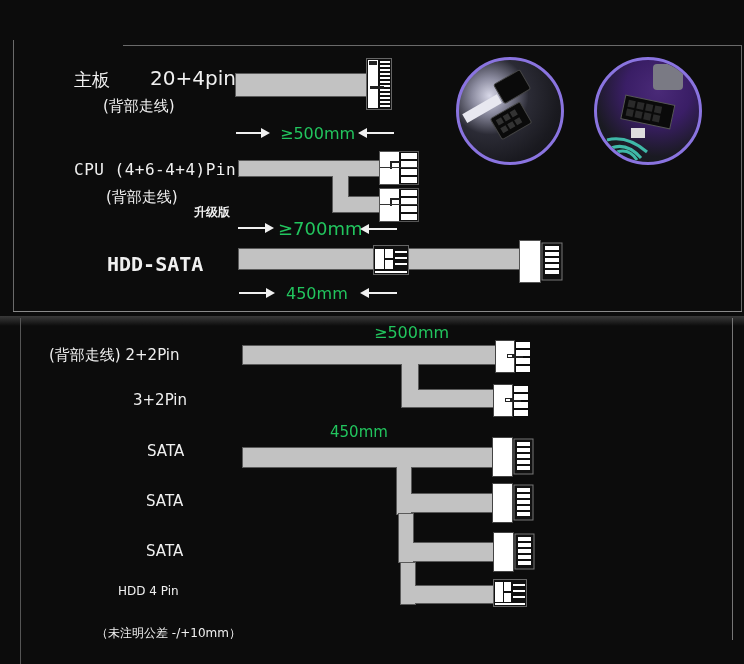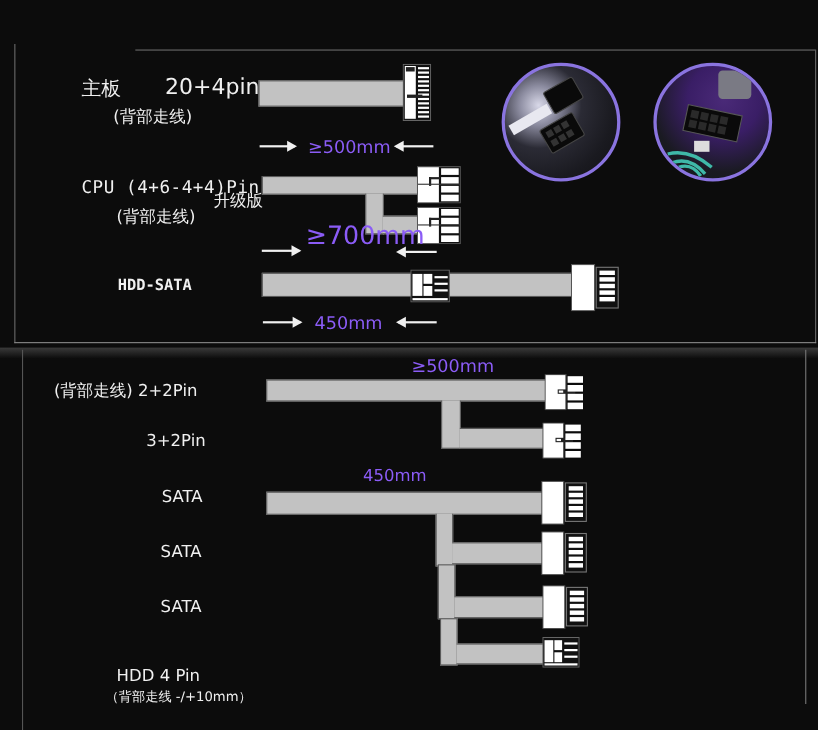--- a/index.html
+++ b/index.html
@@ -2,21 +2,21 @@
 <html><head>
 <meta charset="utf-8">
 <style>
   html,body{margin:0;padding:0;}
   body{width:744px;height:664px;background:#0c0c0c;position:relative;overflow:hidden;font-family:"DejaVu Sans","Liberation Sans",sans-serif;color:#f2f2f2;}
   .abs{position:absolute;}
   .line{position:absolute;background:#6a6a6a;}
   .lbl{position:absolute;white-space:nowrap;color:#f0f0f0;text-align:center;}
   .cable{position:absolute;background:#c2c2c2;border:1px solid #5a5a5a;box-sizing:border-box;}
   .conn{position:absolute;}
-  .dim{position:absolute;white-space:nowrap;color:#8b5cf6;font-size:16px;}
+  .dim{position:absolute;white-space:nowrap;color:#22c55e;font-size:16px;}
   .arrow{position:absolute;height:2px;background:#f0f0f0;}
   .arrow.r::after{content:"";position:absolute;right:-2px;top:-4px;border-left:9px solid #f0f0f0;border-top:5px solid transparent;border-bottom:5px solid transparent;}
   .arrow.l::before{content:"";position:absolute;left:-2px;top:-4px;border-right:9px solid #f0f0f0;border-top:5px solid transparent;border-bottom:5px solid transparent;}
   .photo{position:absolute;border-radius:50%;border:3px solid #8a74e0;box-sizing:border-box;overflow:hidden;}
 </style>
 </head>
 <body>
 
 <div>
   <div class="line" style="left:123px;top:45px;width:618px;height:1px;"></div>
@@ -47,21 +47,21 @@
         <rect x="14" y="47" width="10" height="2"></rect>
     </g>
     <rect x="4" y="28" width="14" height="3" fill="#222"></rect>
   </svg>
   <div class="arrow r" style="left:236px;top:132px;width:32px;"></div>
   <div class="dim" style="left:280px;top:124px;">≥500mm</div>
   <div class="arrow l" style="left:360px;top:132px;width:34px;"></div>
 
   <div class="lbl" style="left:74px;top:160px;font-size:16px;font-family:'DejaVu Sans Mono','Liberation Mono',monospace;letter-spacing:0.5px;">CPU (4+6-4+4)Pin</div>
   <div class="lbl" style="left:106px;top:188px;font-size:15px;">(背部走线)</div>
-  <div class="lbl" style="left:194px;top:173px;font-size:15px;font-weight:normal;">升级版</div>
+  <div class="lbl" style="left:194px;top:204px;font-size:12px;font-weight:bold;">升级版</div>
   <div class="cable" style="left:238px;top:160px;width:144px;height:17px;"></div>
   <div class="cable" style="left:332px;top:176px;width:17px;height:37px;border-top:none;"></div>
   <div class="cable" style="left:348px;top:196px;width:34px;height:17px;border-left:none;"></div>
   <svg class="conn" style="left:379px;top:151px;" width="40" height="34" viewBox="0 0 40 34">
     <rect x="0.5" y="0.5" width="39" height="33" fill="#111" stroke="#555"></rect>
     <rect x="1" y="1" width="19" height="32" fill="#fff"></rect>
     <rect x="11" y="10" width="10" height="2" fill="#222"></rect>
       <rect x="11" y="10" width="2" height="8" fill="#222"></rect>
     <rect x="22" y="2" width="16" height="6" fill="#fff"></rect>
       <rect x="22" y="10" width="16" height="6" fill="#fff"></rect>
@@ -74,24 +74,24 @@
     <rect x="1" y="1" width="19" height="32" fill="#fff"></rect>
     <rect x="11" y="10" width="10" height="2" fill="#222"></rect>
       <rect x="11" y="10" width="2" height="8" fill="#222"></rect>
     <rect x="22" y="2" width="16" height="6" fill="#fff"></rect>
       <rect x="22" y="10" width="16" height="6" fill="#fff"></rect>
     <rect x="22" y="18" width="16" height="6" fill="#fff"></rect>
       <rect x="22" y="26" width="16" height="6" fill="#fff"></rect>
     <rect x="1" y="16" width="38" height="1" fill="#333"></rect>
   </svg>
   <div class="arrow r" style="left:238px;top:227px;width:34px;"></div>
-  <div class="dim" style="left:278px;top:202px;font-size:23px;">≥700mm</div>
+  <div class="dim" style="left:278px;top:218px;font-size:18px;">≥700mm</div>
   <div class="arrow l" style="left:362px;top:228px;width:35px;"></div>
 
-  <div class="lbl" style="left:107px;top:252px;font-size:14px;font-weight:bold;font-family:'DejaVu Sans Mono','Liberation Mono',monospace;">HDD-SATA</div>
+  <div class="lbl" style="left:107px;top:252px;font-size:20px;font-weight:bold;font-family:'DejaVu Sans Mono','Liberation Mono',monospace;">HDD-SATA</div>
   <div class="cable" style="left:238px;top:248px;width:284px;height:22px;"></div>
   <svg class="conn" style="left:373px;top:245px;" width="36" height="30" viewBox="0 0 36 30">
     <rect x="0.5" y="0.5" width="35" height="29" fill="#111" stroke="#666"></rect>
     <rect x="2" y="4" width="9" height="20" fill="#fff"></rect>
     <rect x="12" y="4" width="8" height="9" fill="#fff"></rect>
       <rect x="12" y="15" width="8" height="9" fill="#fff"></rect>
     <rect x="22" y="6" width="12" height="2" fill="#fff"></rect>
       <rect x="22" y="12" width="12" height="2" fill="#fff"></rect>
       <rect x="22" y="18" width="12" height="2" fill="#fff"></rect>
     <rect x="2" y="26" width="32" height="2" fill="#fff"></rect>
@@ -175,21 +175,21 @@
     <rect x="21" y="2" width="14" height="6" fill="#fff"></rect>
       <rect x="21" y="10" width="14" height="6" fill="#fff"></rect>
     <rect x="21" y="18" width="14" height="6" fill="#fff"></rect>
       <rect x="21" y="26" width="14" height="6" fill="#fff"></rect>
   </svg>
 
   <div class="dim" style="left:330px;top:423px;font-size:15px;">450mm</div>
   <div class="lbl" style="left:147px;top:442px;font-size:15px;">SATA</div>
   <div class="lbl" style="left:146px;top:492px;font-size:15px;">SATA</div>
   <div class="lbl" style="left:146px;top:542px;font-size:15px;">SATA</div>
-  <div class="lbl" style="left:106px;top:584px;font-size:15px;margin-top:21px;">HDD 4 Pin</div>
+  <div class="lbl" style="left:118px;top:584px;font-size:12px;">HDD 4 Pin</div>
 
   <div class="cable" style="left:242px;top:447px;width:252px;height:21px;"></div>
   <div class="cable" style="left:396px;top:467px;width:16px;height:48px;border-top:none;"></div>
   <div class="cable" style="left:411px;top:493px;width:84px;height:20px;border-left:none;"></div>
   <div class="cable" style="left:398px;top:513px;width:16px;height:50px;"></div>
   <div class="cable" style="left:413px;top:542px;width:82px;height:20px;border-left:none;"></div>
   <div class="cable" style="left:400px;top:562px;width:16px;height:43px;"></div>
   <div class="cable" style="left:415px;top:585px;width:80px;height:19px;border-left:none;"></div>
 
   <svg class="conn" style="left:492px;top:437px;" width="42" height="40" viewBox="0 0 42 40">
@@ -223,14 +223,14 @@
     <rect x="0.5" y="0.5" width="33" height="27" fill="#111" stroke="#666"></rect>
     <rect x="2" y="3" width="8" height="20" fill="#fff"></rect>
     <rect x="11" y="3" width="7" height="9" fill="#fff"></rect>
       <rect x="11" y="14" width="7" height="9" fill="#fff"></rect>
     <rect x="20" y="5" width="12" height="2" fill="#fff"></rect>
       <rect x="20" y="11" width="12" height="2" fill="#fff"></rect>
       <rect x="20" y="17" width="12" height="2" fill="#fff"></rect>
     <rect x="2" y="24" width="30" height="2" fill="#fff"></rect>
   </svg>
 
-  <div class="lbl" style="left:96px;top:625px;font-size:12px;">（背部走线 -/+10mm）</div>
+  <div class="lbl" style="left:96px;top:625px;font-size:12px;">（未注明公差 -/+10mm）</div>
 </div>
 
 </body></html>

